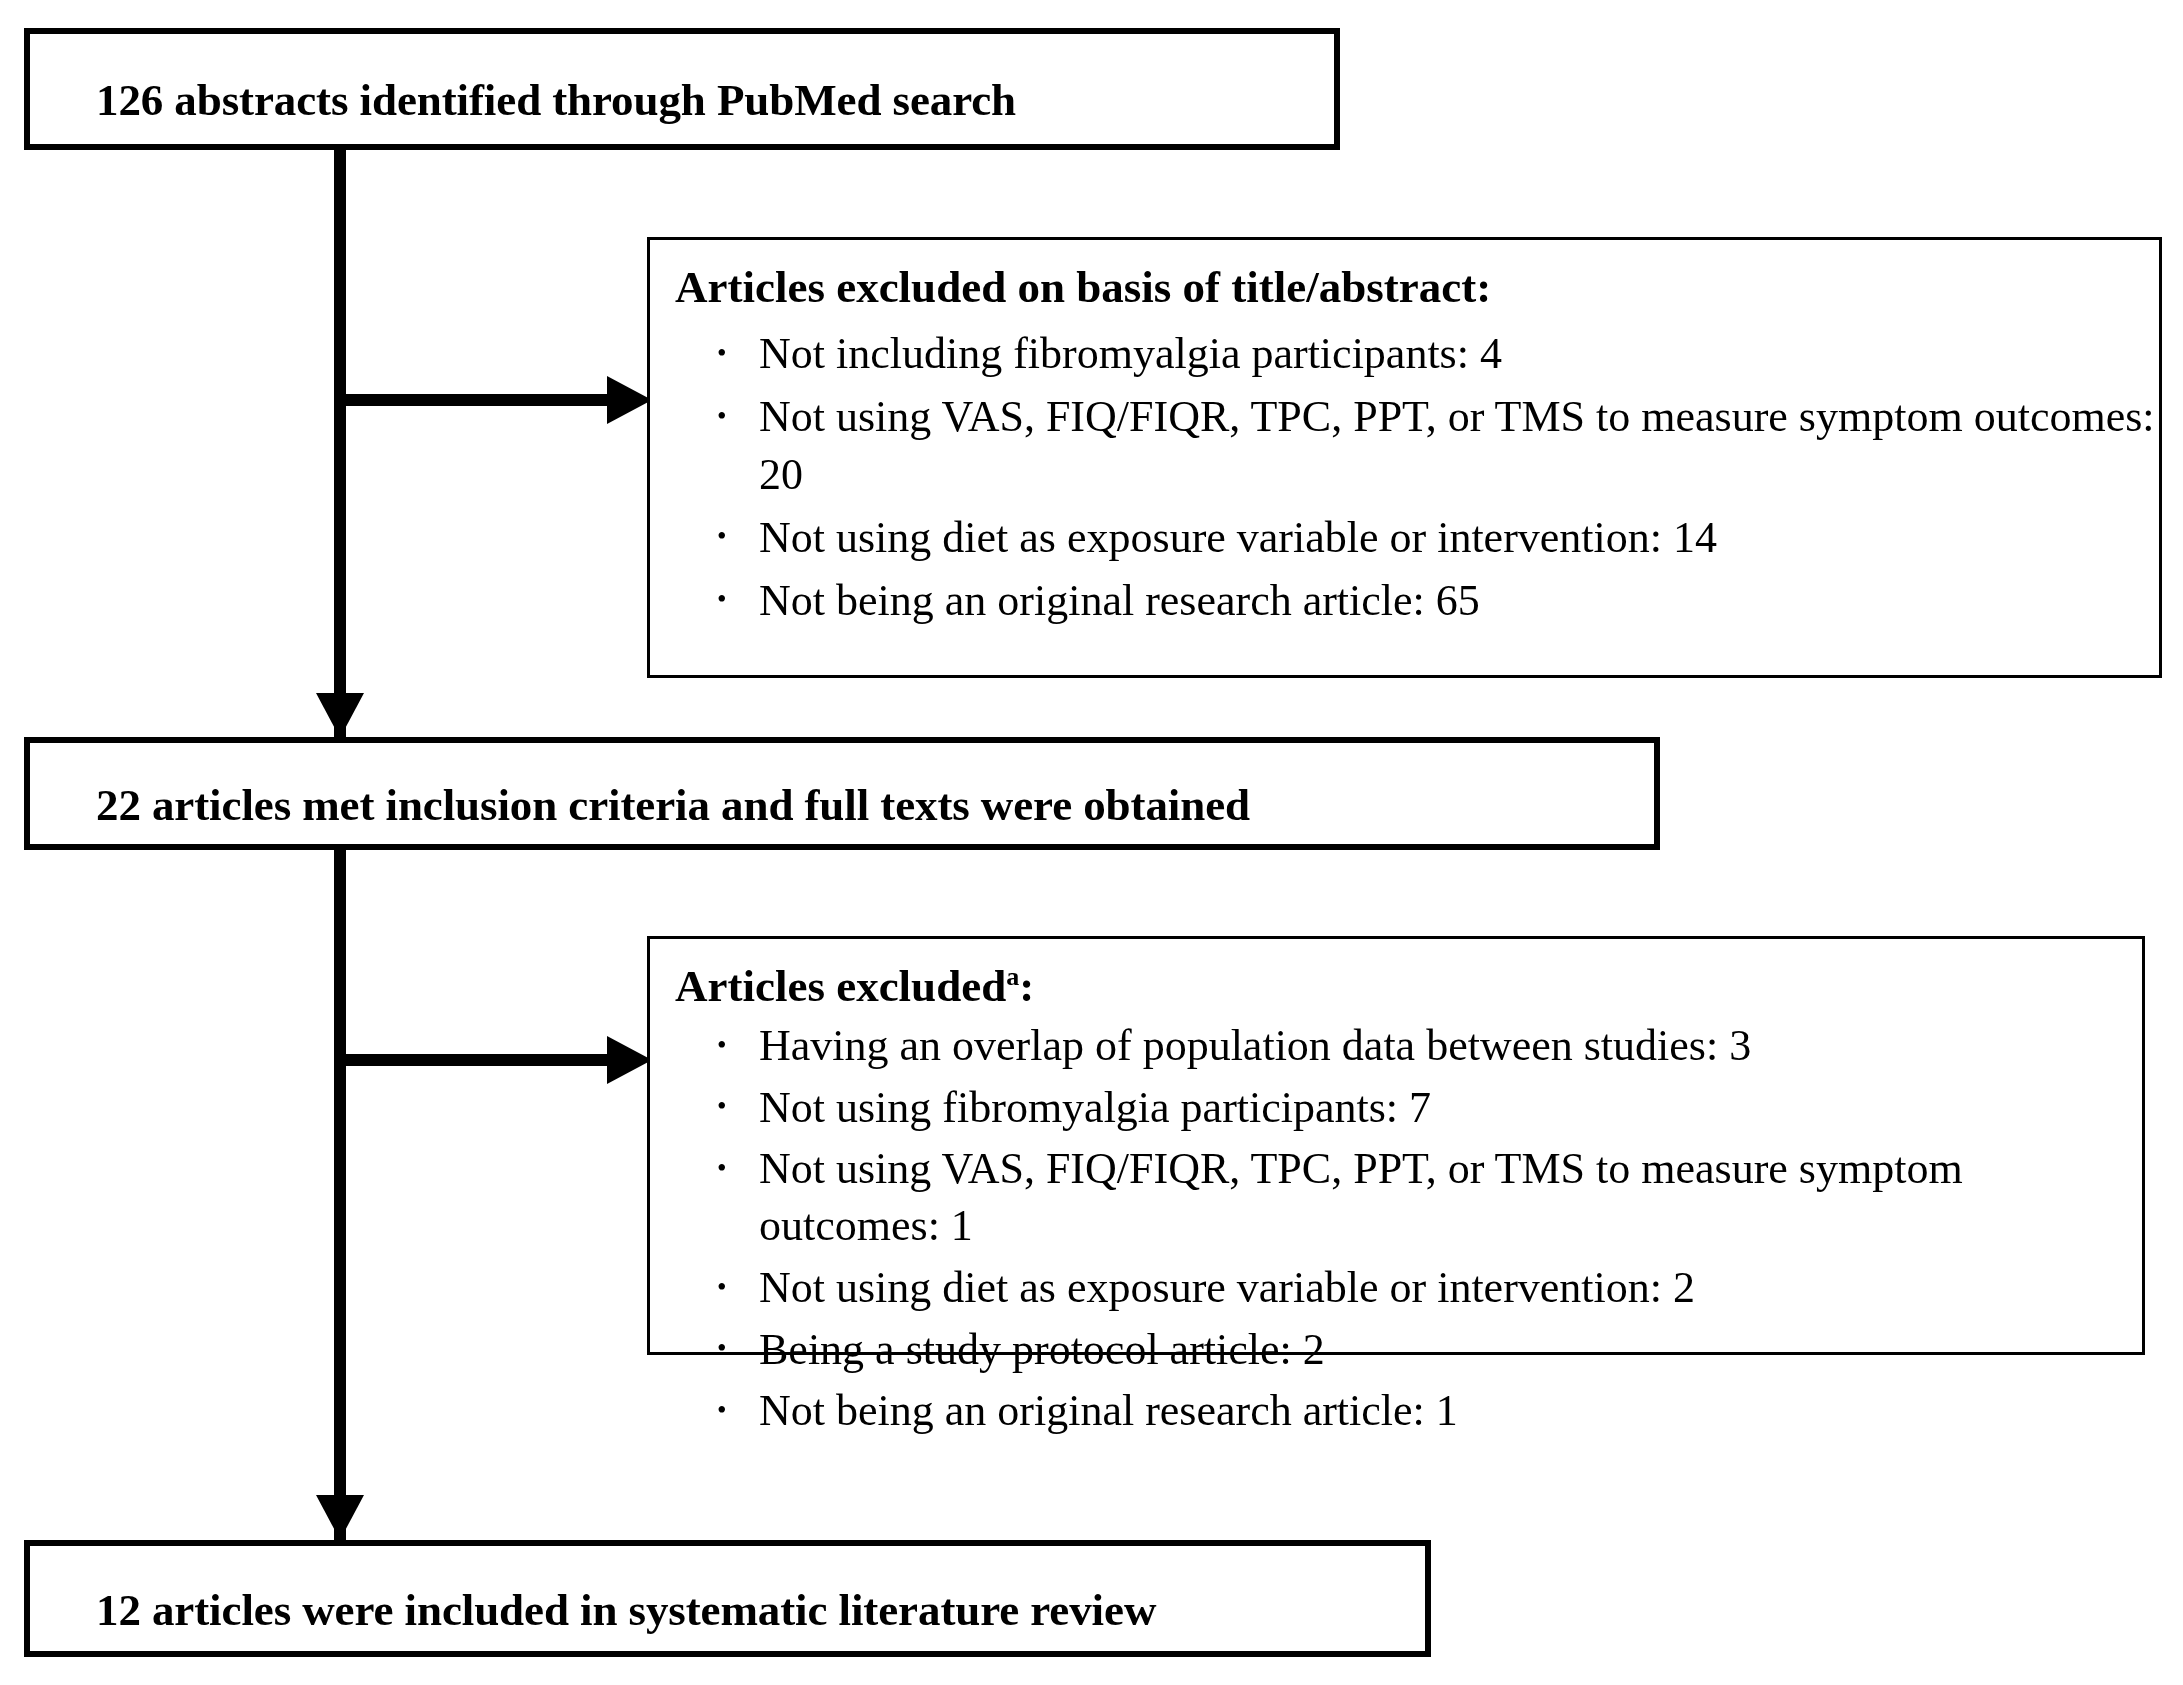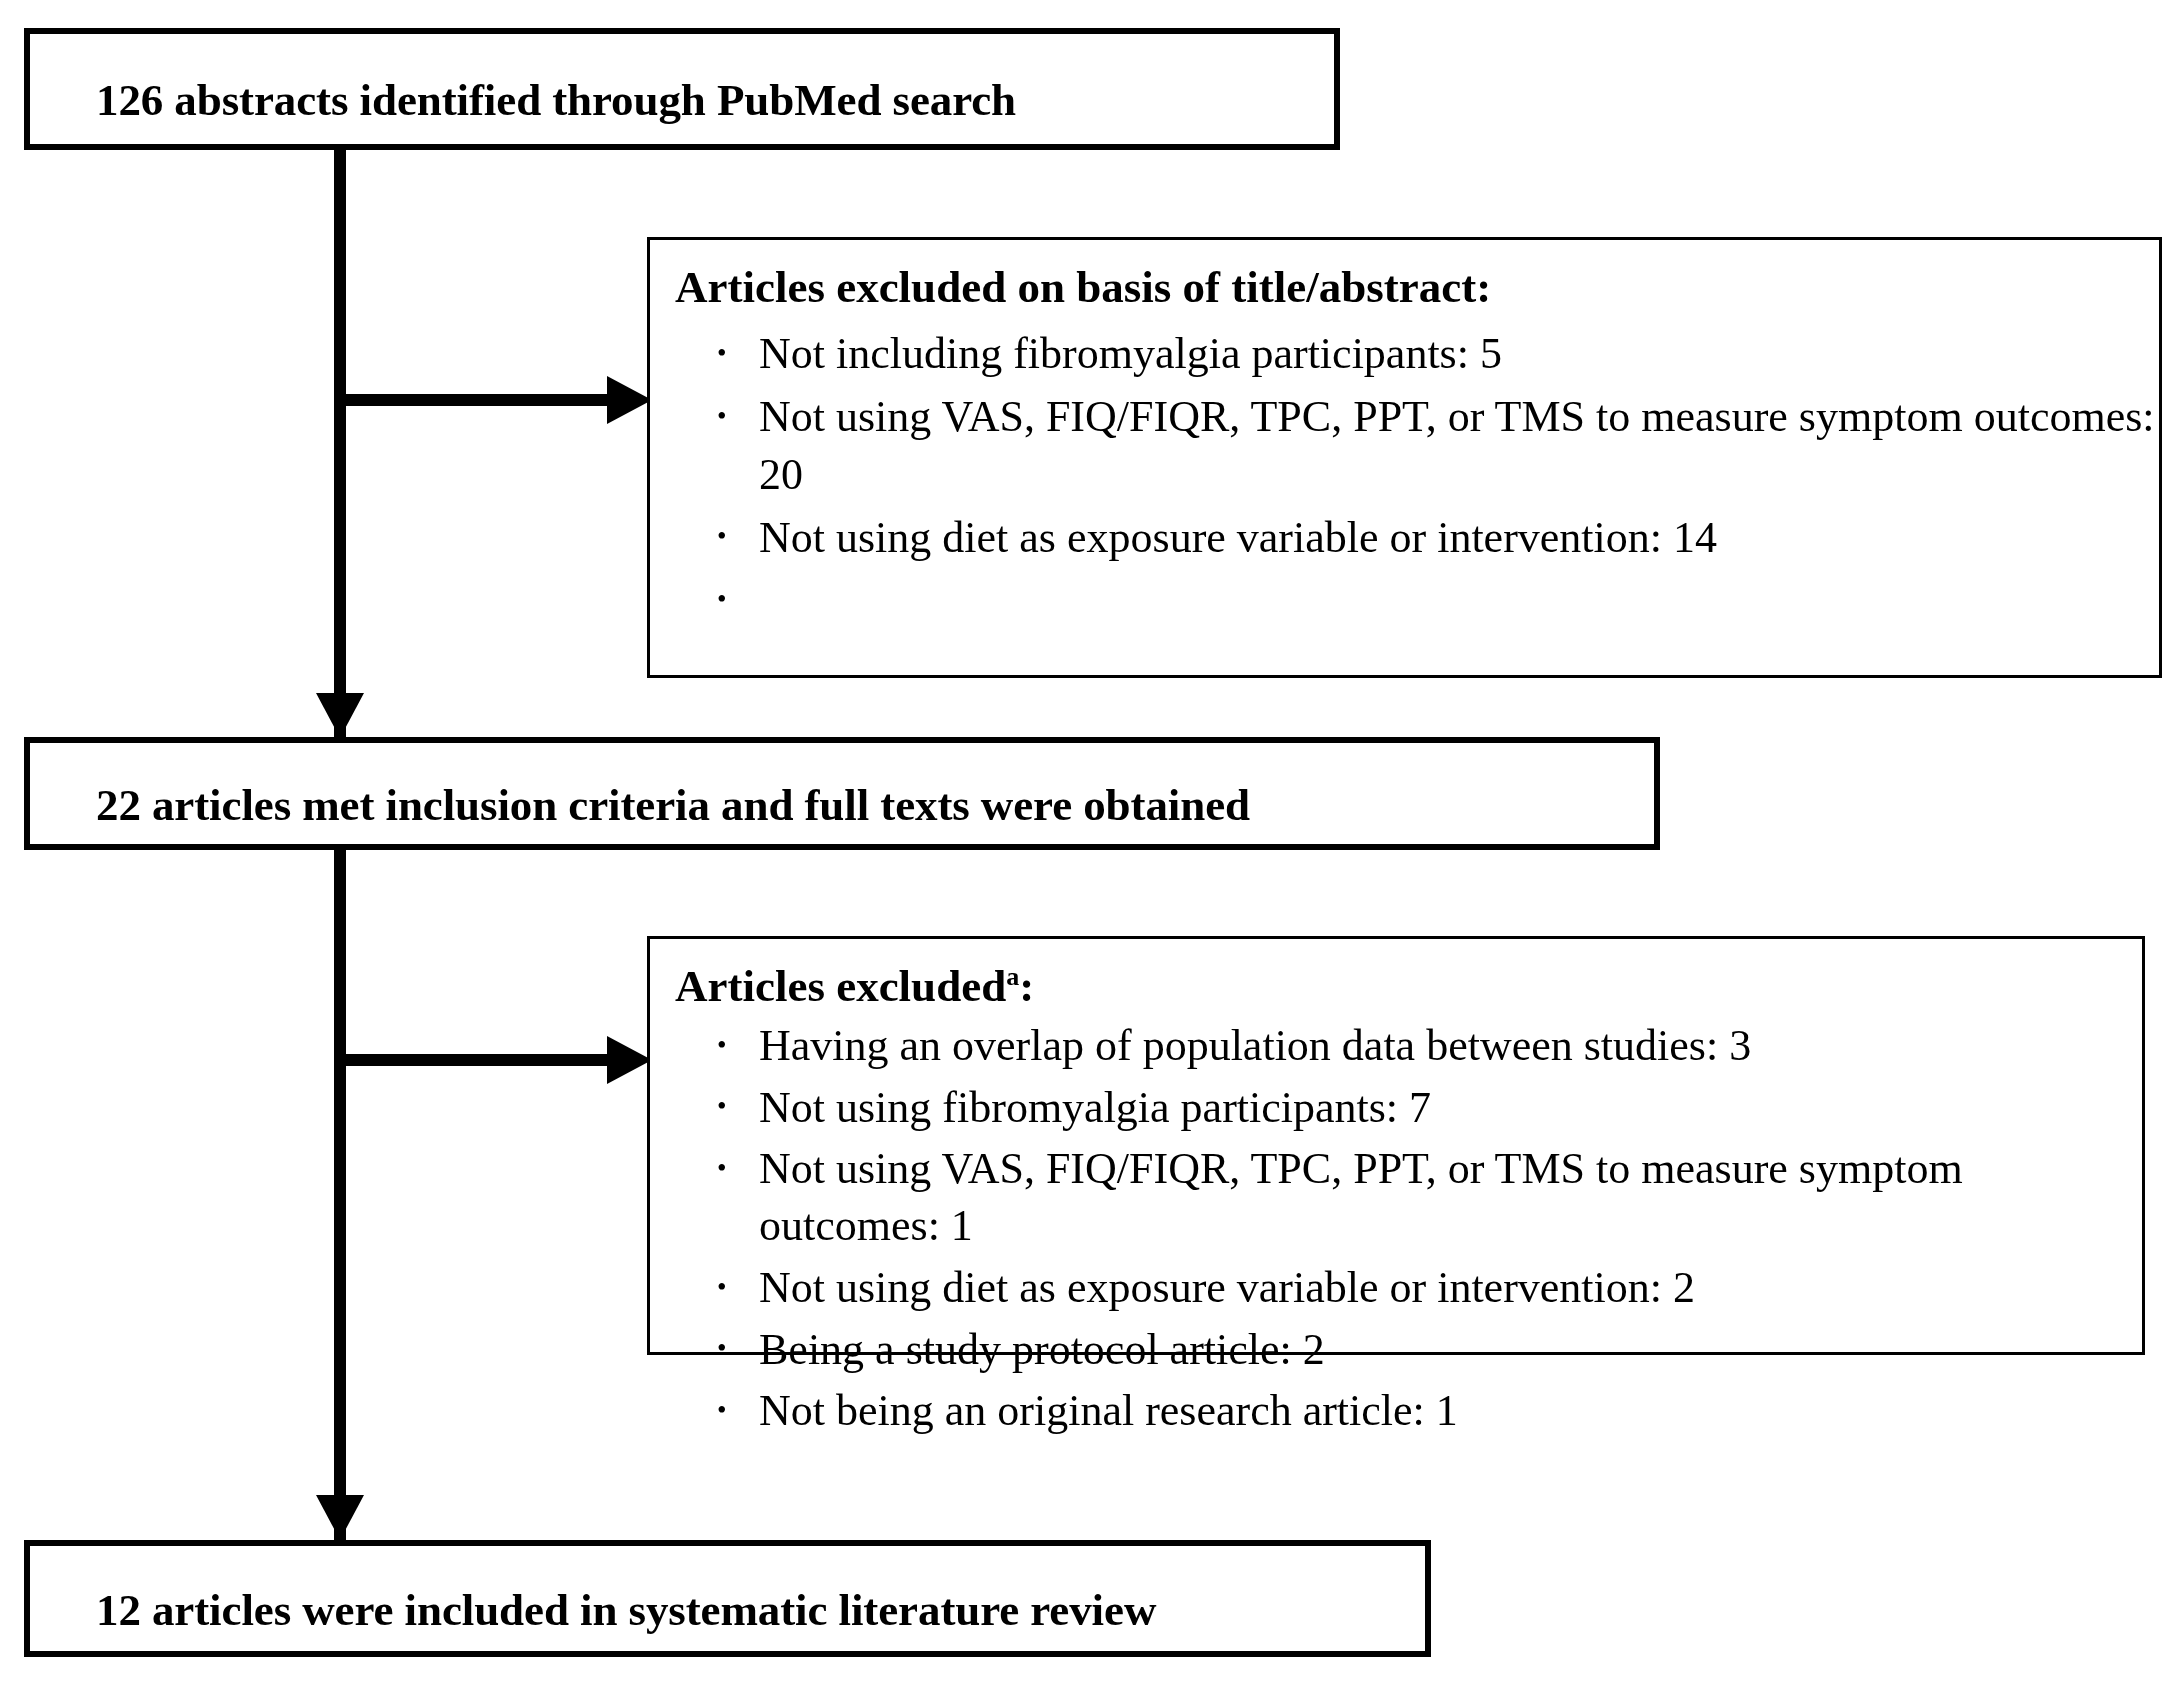--- a/index.html
+++ b/index.html
@@ -118,32 +118,33 @@
   <div class="hline" style="left:334px; top:394px; width:291px; height:12.4px;"></div>
   <div class="arrow-right" style="left:607px; top:376px;"></div>
 
   <div class="arrow-down" style="left:316px; top:693px;"></div>
 
   <div class="box thin" style="left:647px; top:237px; width:1515px; height:441px;">
     <div class="excl-heading">Articles excluded on basis of title/abstract:</div>
     <ul class="bullet-list b1">
       <li class="bullet-item">
         <span class="dot">•</span>
-        <span>Not including fibromyalgia participants: 5</span>
+        <span>Not including fibromyalgia participants: 4</span>
       </li>
       <li class="bullet-item">
         <span class="dot">•</span>
         <span>Not using VAS, FIQ/FIQR, TPC, PPT, or TMS to measure symptom outcomes: 20</span>
       </li>
       <li class="bullet-item">
         <span class="dot">•</span>
         <span>Not using diet as exposure variable or intervention: 14</span>
       </li>
       <li class="bullet-item">
         <span class="dot">•</span>
+        <span>Not being an original research article: 65</span>
       </li>
     </ul>
   </div>
 
   <div class="box" style="left:24px; top:737px; width:1636px; height:113px;">
     <div class="stage-title">22 articles met inclusion criteria and full texts were obtained</div>
   </div>
 
   <div class="vline" style="left:334px; top:850px; width:12.4px; height:693px;"></div>
 

